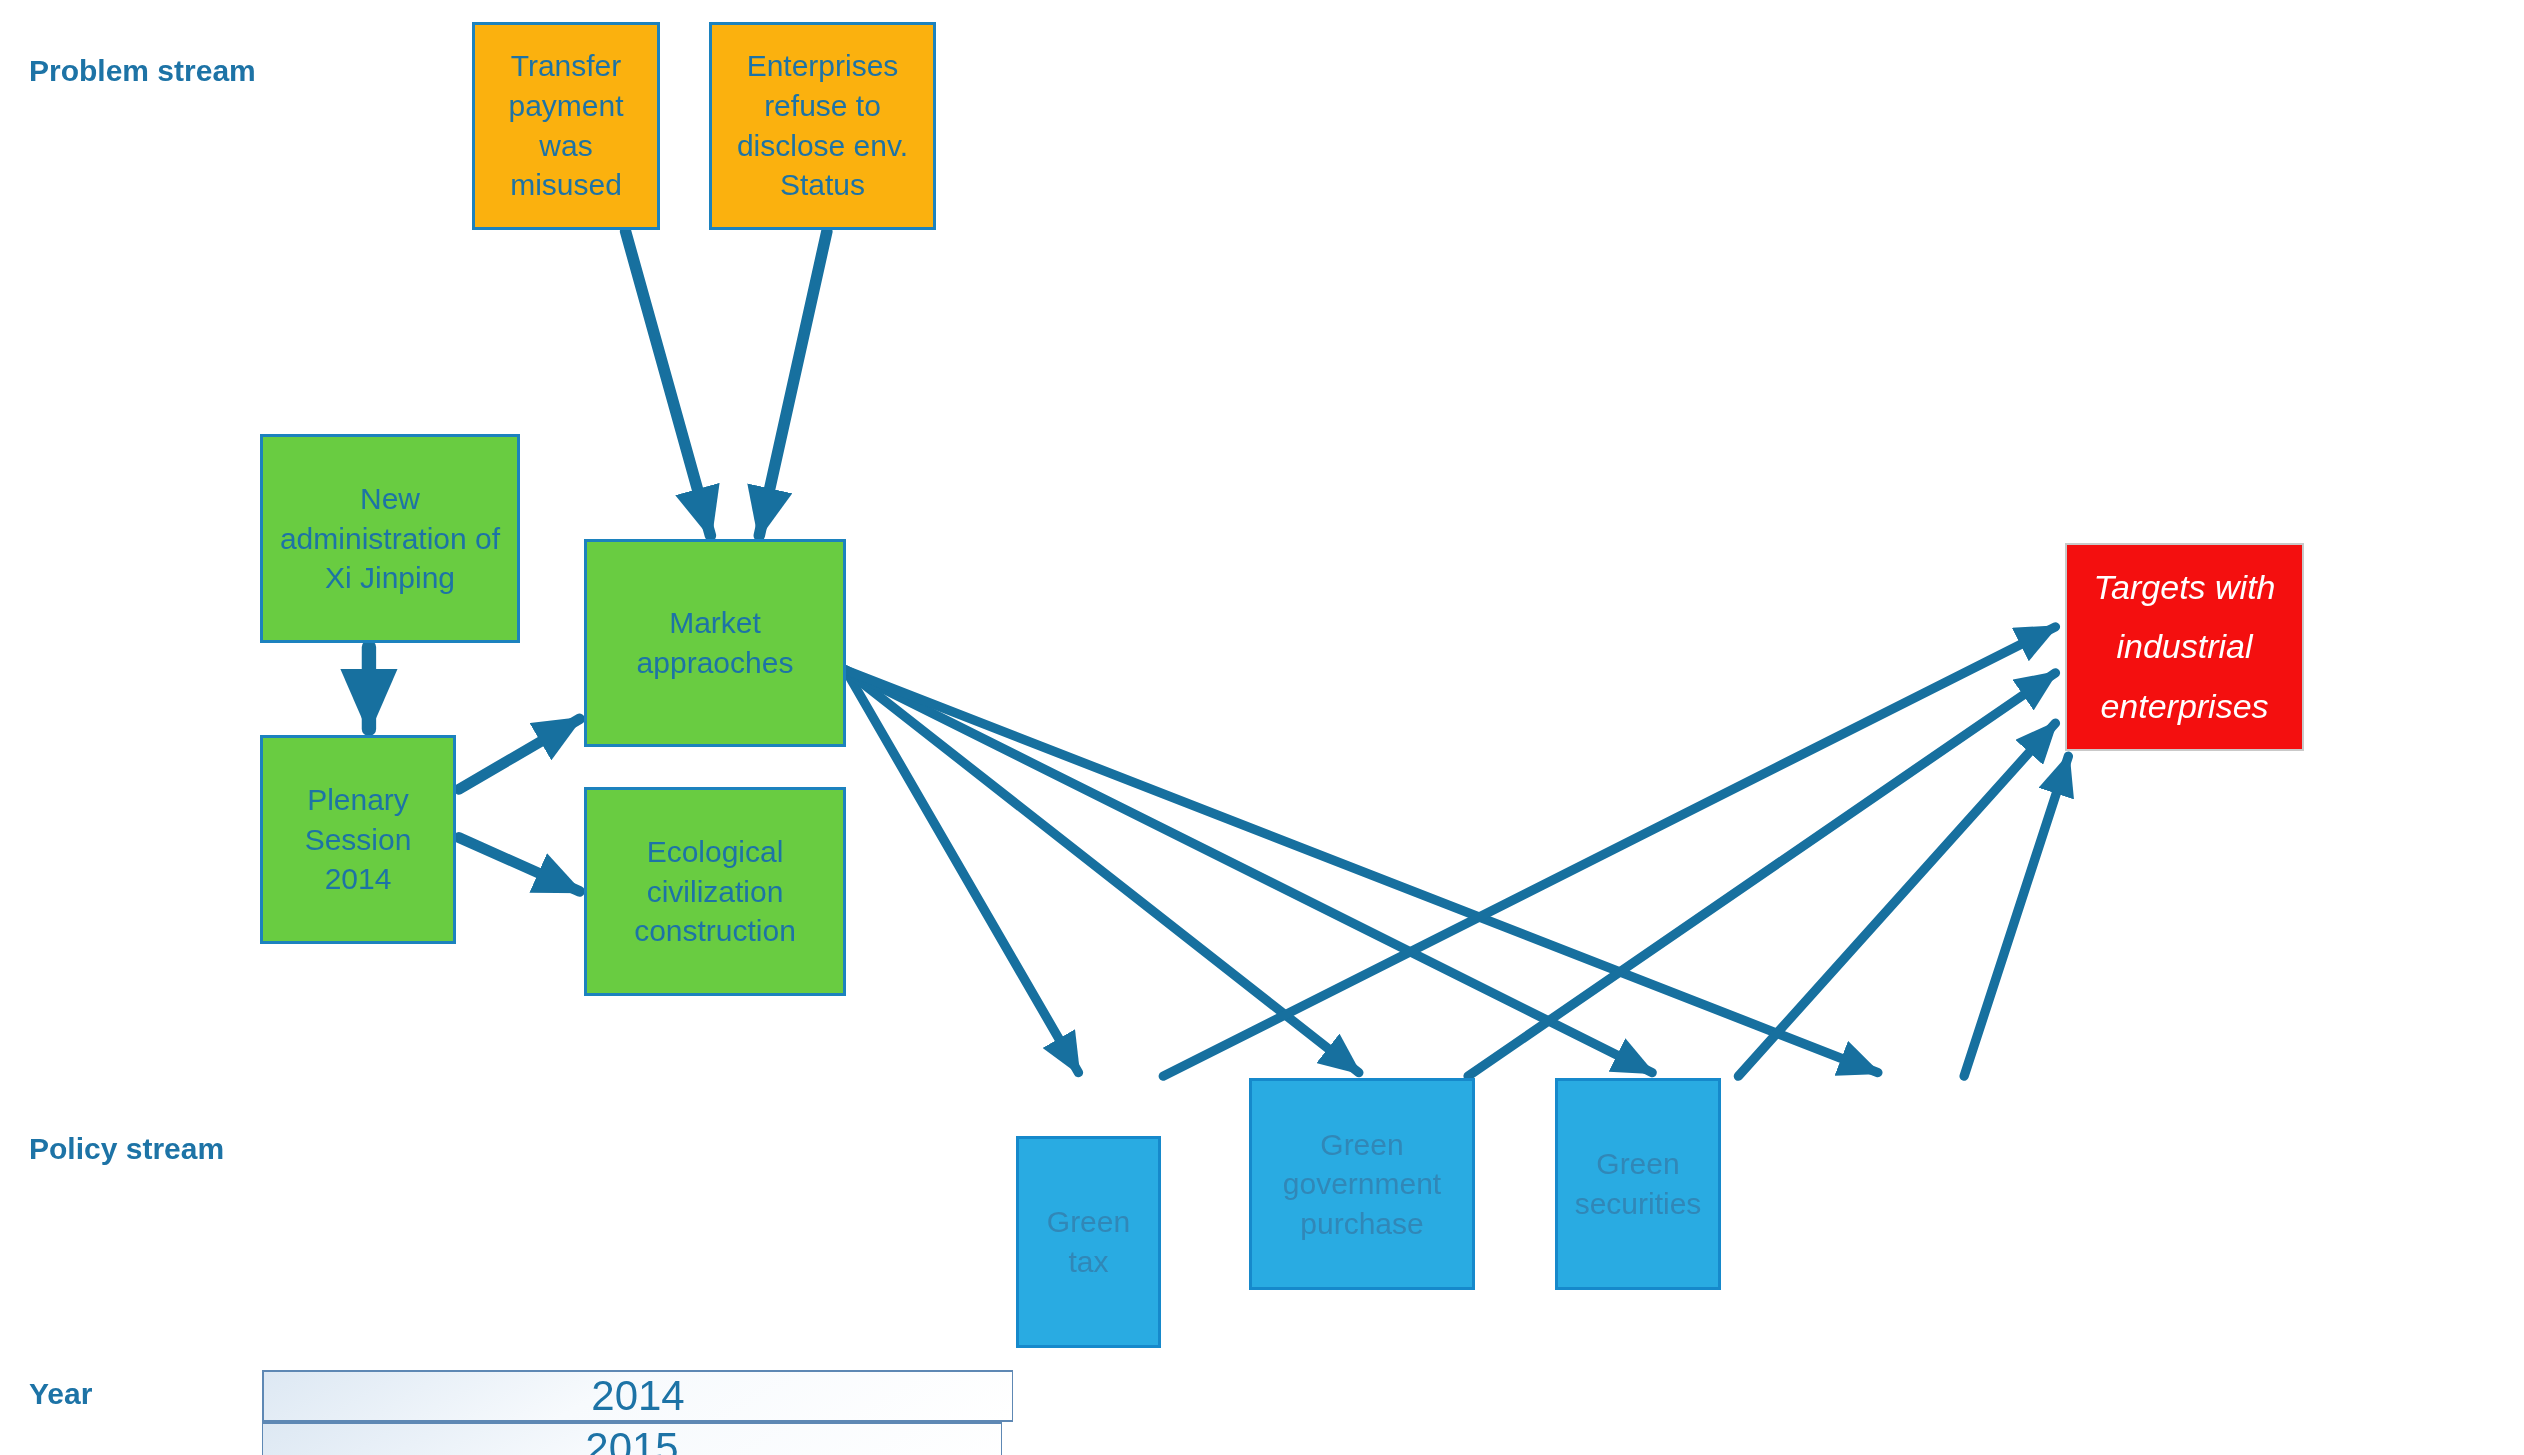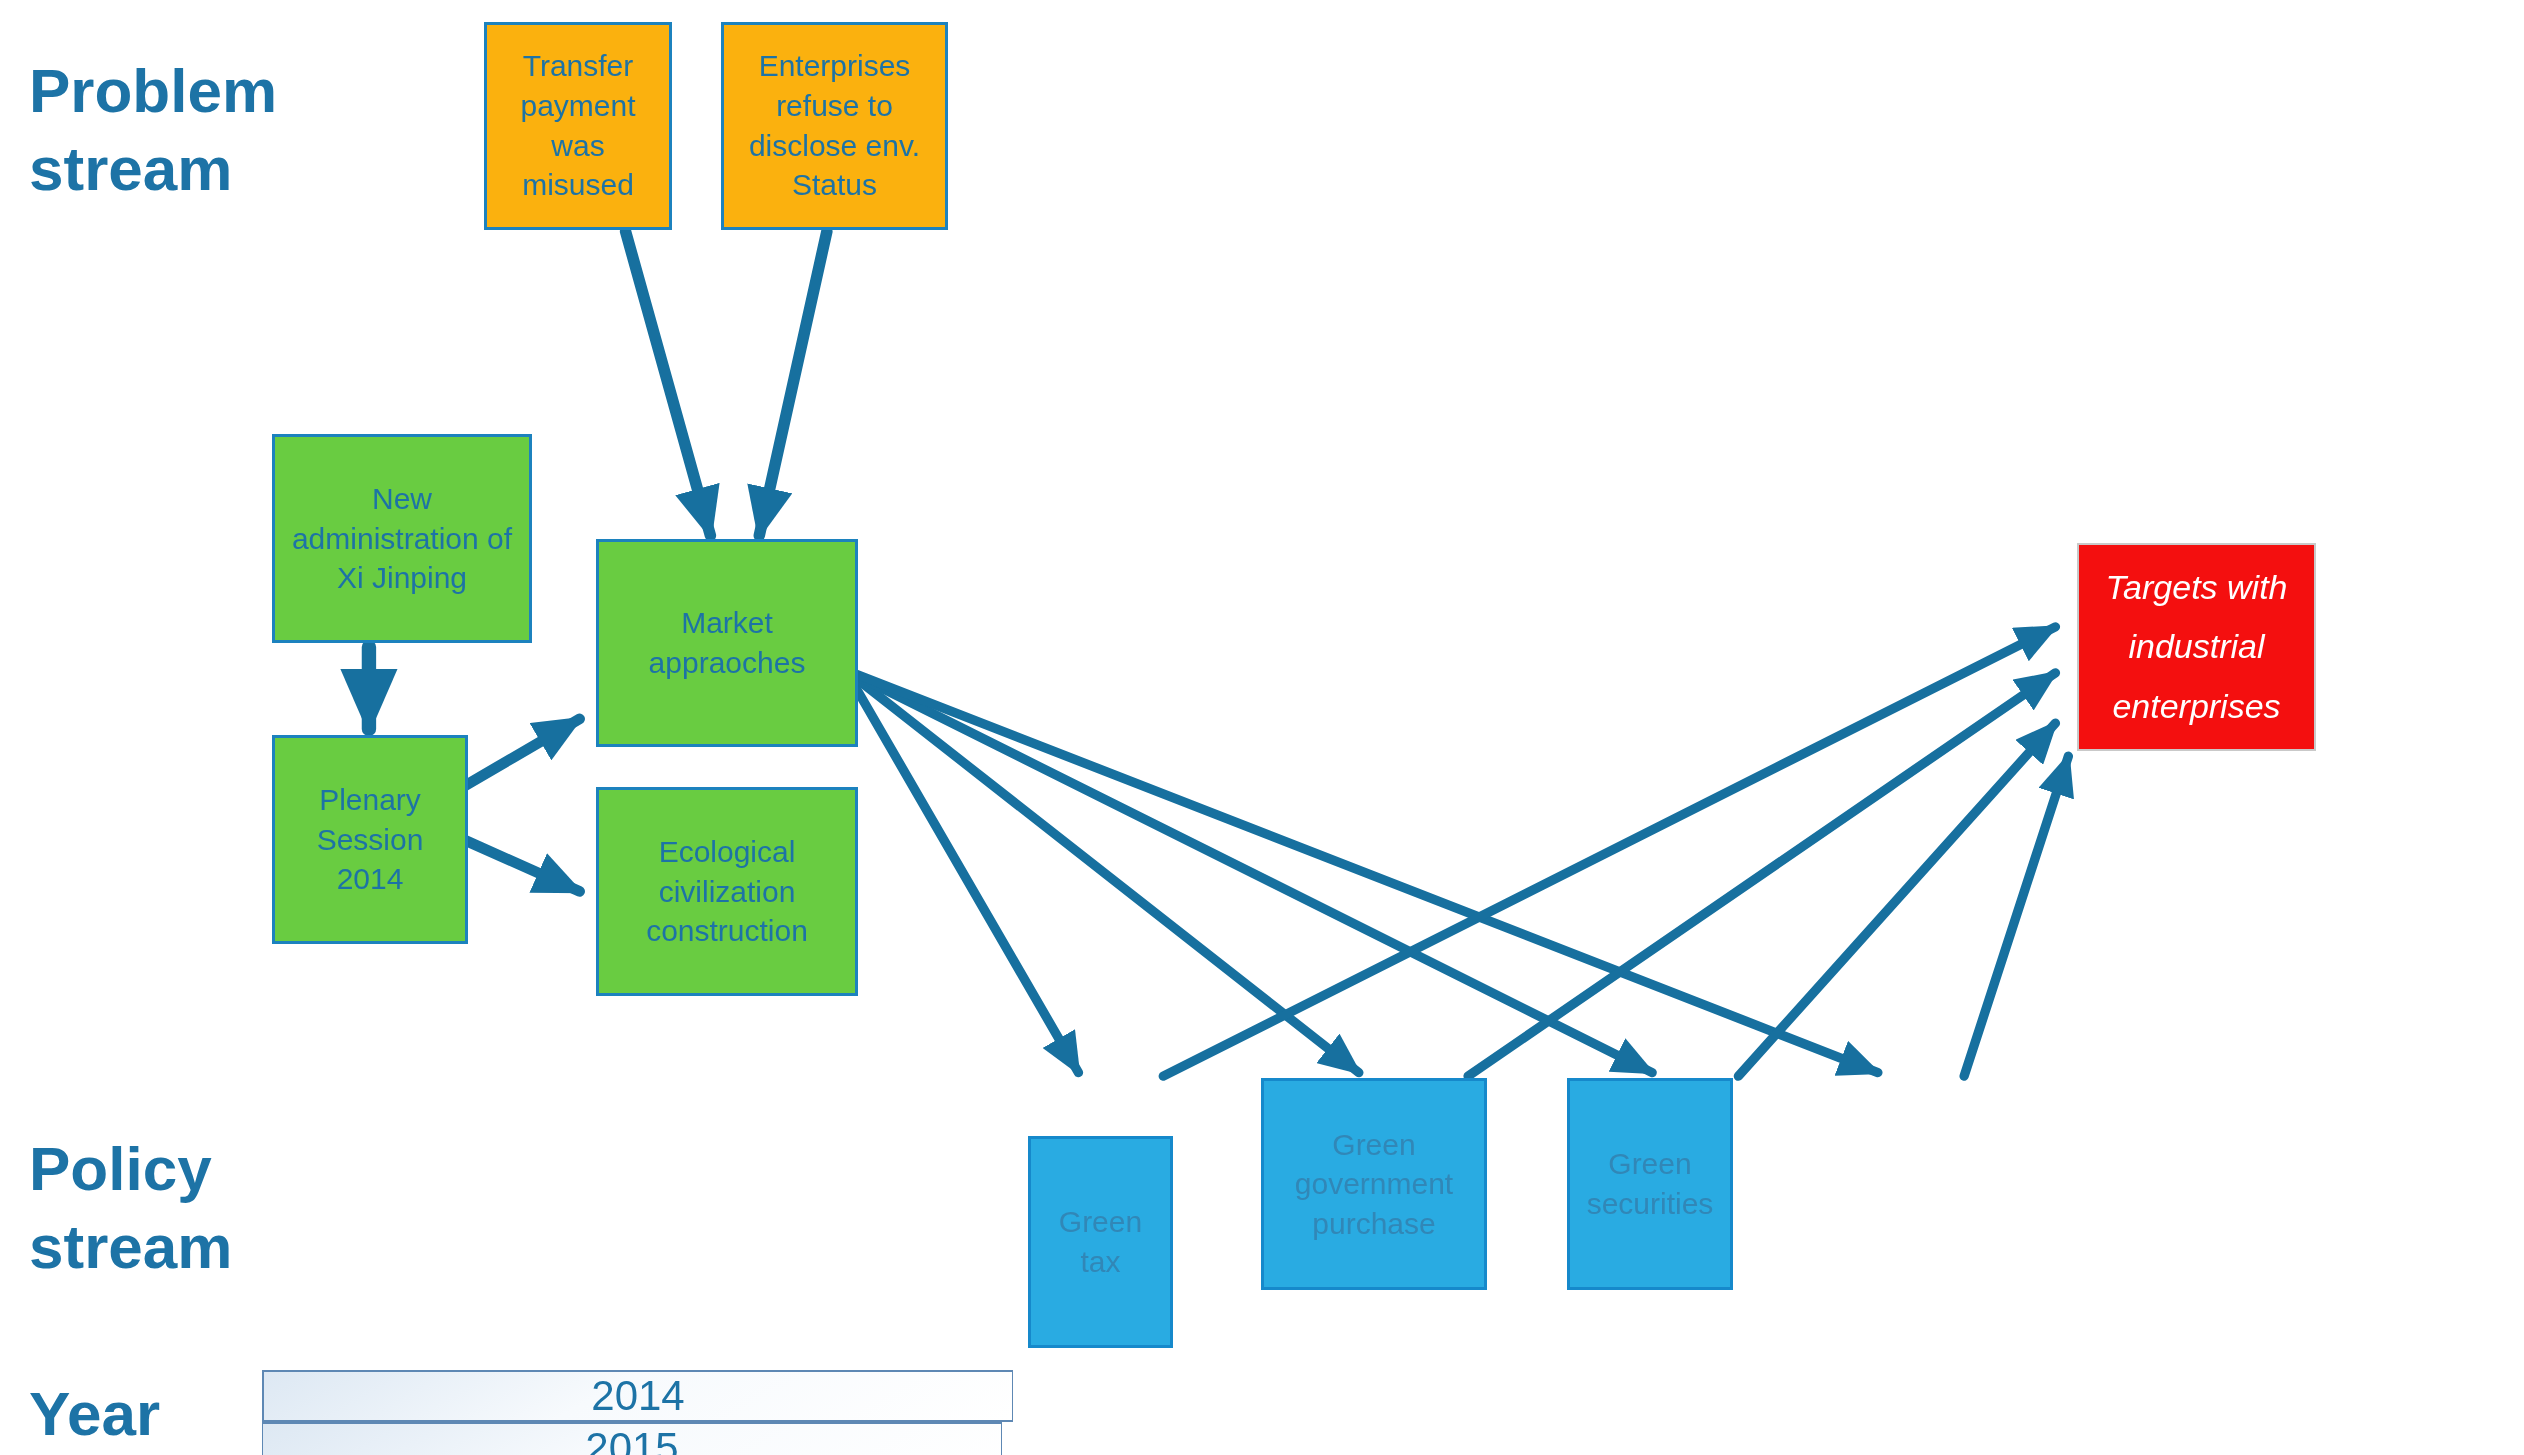--- a/index.html
+++ b/index.html
@@ -8,35 +8,34 @@
     width: 2525px;
     height: 1455px;
     background: #ffffff;
     font-family: "Liberation Sans", sans-serif;
     overflow: hidden;
   }
   .stream-label {
     position: absolute;
     left: 29px;
     width: 259px;
-    font-size: 62px;
+    font-size: 30px;
     font-weight: 600;
     line-height: 1.25;
     color: var(--label-text);
   }
   .node {
     position: absolute;
     display: flex;
     align-items: center;
     text-align: center;
     box-sizing: border-box;
     font-size: 30px;
     line-height: 1.32;
     padding: 7.2px 10px;
-    margin-left: 12px;
   }
   .problem-node {
     background: var(--problem-fill);
     border: 3.6px solid var(--box-border);
     color: var(--box-text);
   }
   .politics-node {
     background: var(--politics-fill);
     border: 3.6px solid var(--box-border);
     color: var(--box-text);

